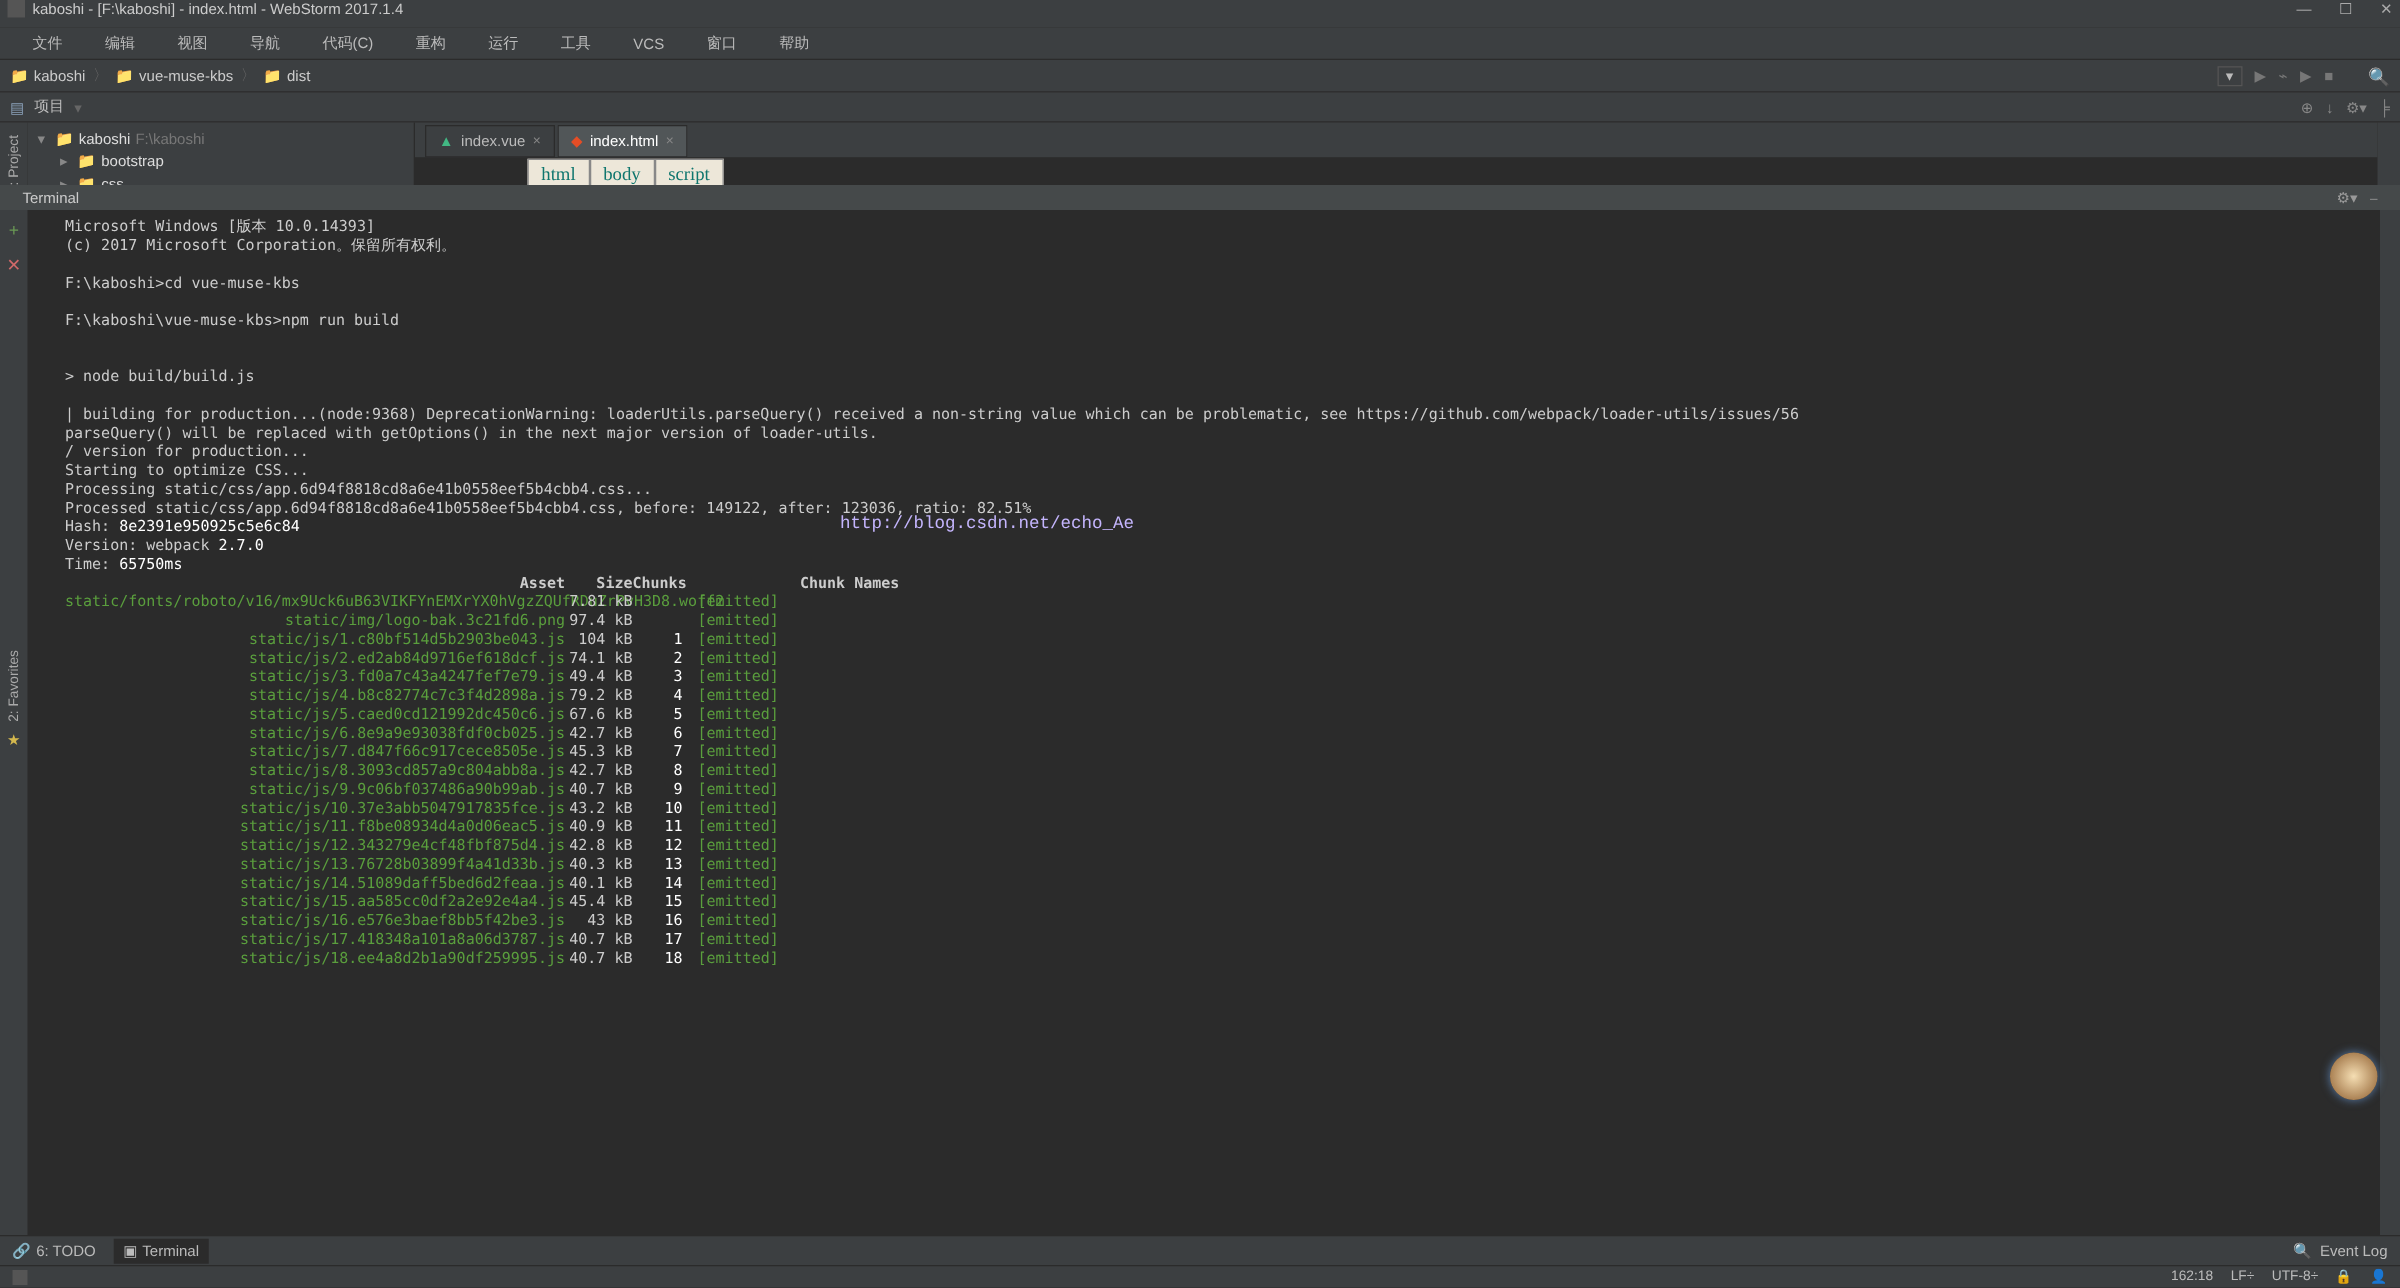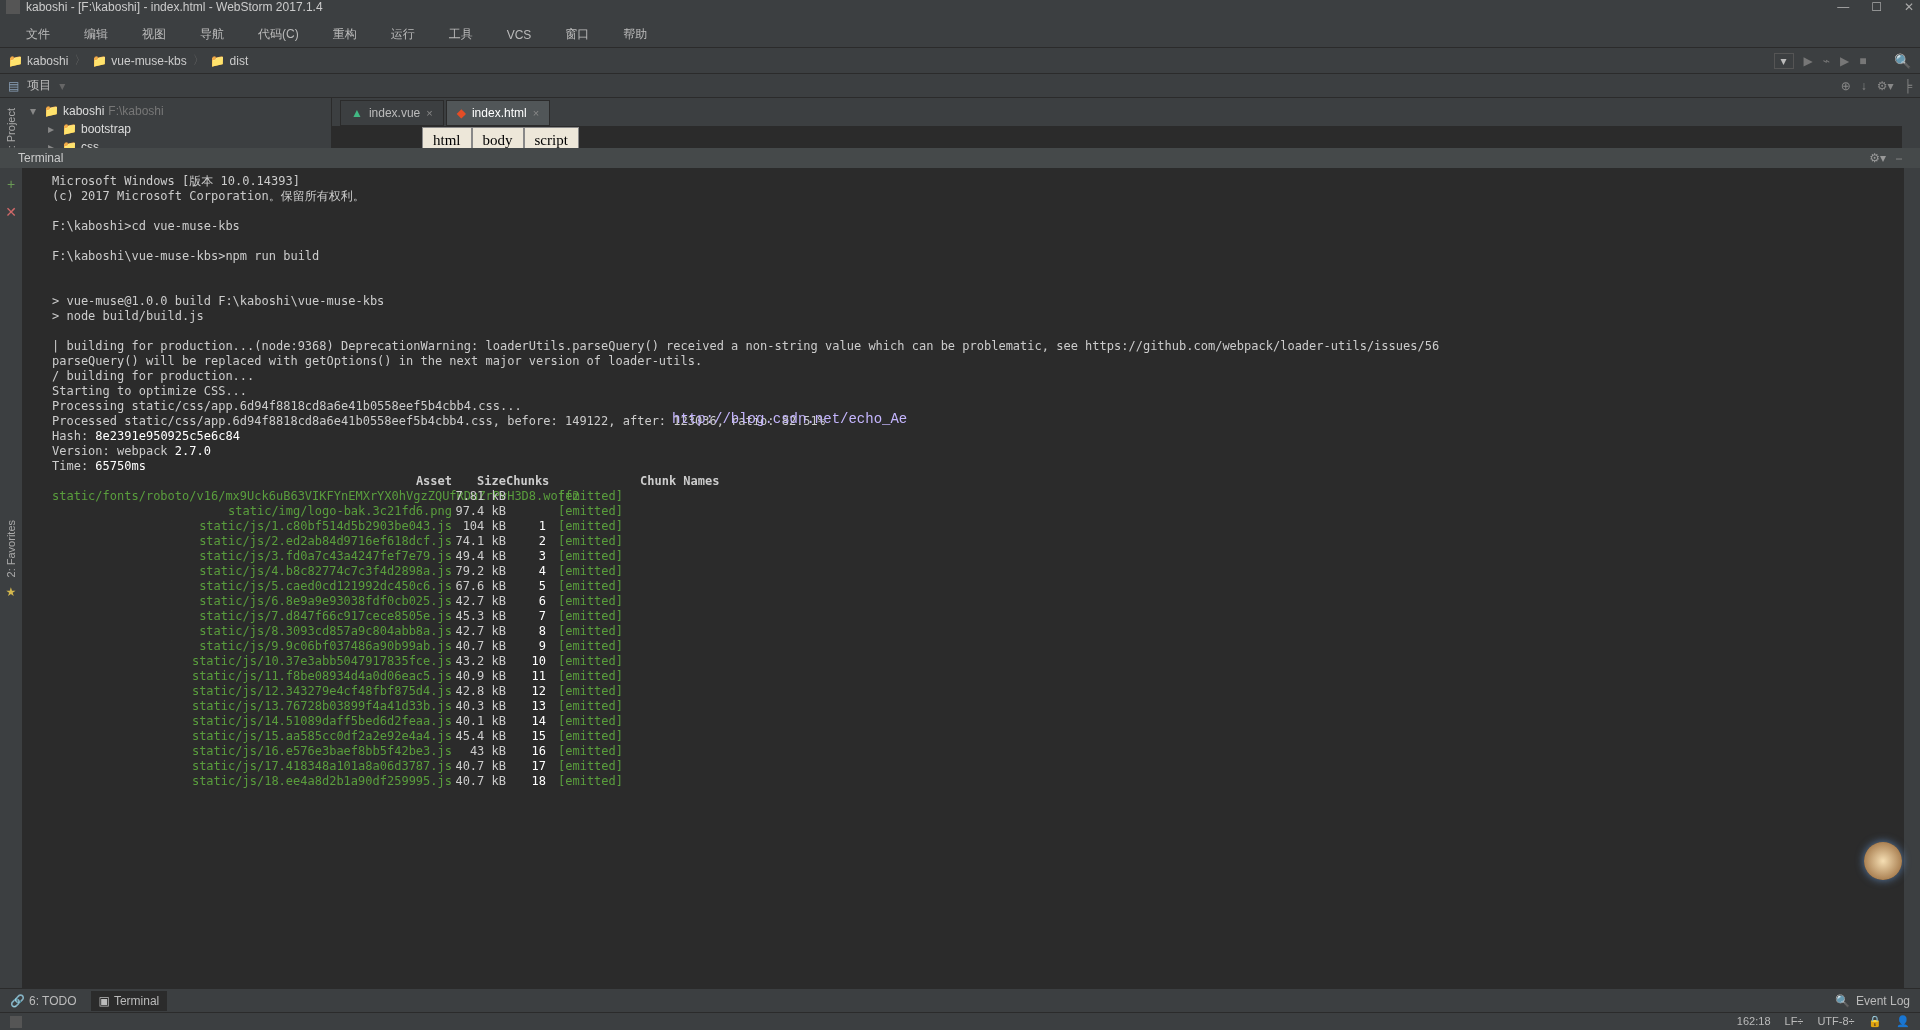--- a/index.html
+++ b/index.html
@@ -45,21 +45,21 @@
 .project-tree .indent1 { padding-left: 26px; }
 
 .editor-area { flex: 1; background: #2b2b2b; display: flex; flex-direction: column; min-width: 0; }
 .tabs { height: 28px; background: #3c3f41; display: flex; align-items: flex-end; padding-left: 8px; }
 .tab { padding: 5px 10px; background: #3c3f41; color: #bbb; display: flex; align-items: center; gap: 6px; border: 1px solid #2b2b2b; margin-right: 2px; }
 .tab.active { background: #515658; color: #fff; }
 .tab .vue-ic { color: #42b883; }
 .tab .html-ic { color: #e44d26; }
 .tab .close { color: #888; font-size: 11px; }
 .crumbs { height: 28px; background: #2b2b2b; display: flex; align-items: center; padding-left: 90px; }
-.crumb { background: #ede7d9; color: #000000; padding: 4px 10px; font-family: "Times New Roman", serif; font-size: 15px; border: 1px solid #888; }
+.crumb { background: #ede7d9; color: #0f766e; padding: 4px 10px; font-family: "Times New Roman", serif; font-size: 15px; border: 1px solid #888; }
 .editor-body { flex: 1; background: #2b2b2b; position: relative; }
 .editor-body .scroll { position: absolute; bottom: 0; left: 92px; right: 0; height: 12px; background: #313335; }
 .editor-body .scroll .thumb { width: 60%; height: 100%; background: #565656; }
 .editor-body .gutter-line { position: absolute; top: 0; bottom: 0; left: 86px; width: 1px; background: #404040; }
 
 
 .terminal-wrap { position: absolute; left: 0; right: 0; top: 148px; bottom: 42px; background: #2b2b2b; display: flex; }
 .terminal-header { height: 20px; background: #45494a; display: flex; align-items: center; padding: 0 18px; color: #ccc; }
 .terminal-header .right { margin-left: auto; display: flex; gap: 10px; color: #999; }
 .term-left { width: 22px; background: #3c3f41; display: flex; flex-direction: column; align-items: center; padding-top: 8px; gap: 12px; }
@@ -232,26 +232,25 @@
       <div class="term-body" id="termbody">
         <div class="watermark">http://blog.csdn.net/echo_Ae</div>
       <div class="line">Microsoft Windows [版本 10.0.14393]</div>
           <div class="line">(c) 2017 Microsoft Corporation。保留所有权利。</div>
           <div class="line"> </div>
           <div class="line">F:\kaboshi&gt;cd vue-muse-kbs</div>
           <div class="line"> </div>
           <div class="line">F:\kaboshi\vue-muse-kbs&gt;npm run build</div>
           <div class="line"> </div>
           <div class="line"> </div>
-          <div class="line">&gt; vue-muse@1.0.0 build F:\kaboshi\vue-muse-kbs</div>
           <div class="line">&gt; node build/build.js</div>
           <div class="line"> </div>
           <div class="line">| building for production...(node:9368) DeprecationWarning: loaderUtils.parseQuery() received a non-string value which can be problematic, see https://github.com/webpack/loader-utils/issues/56</div>
           <div class="line">parseQuery() will be replaced with getOptions() in the next major version of loader-utils.</div>
-          <div class="line">/ building for production...</div>
+          <div class="line">/ version for production...</div>
           <div class="line">Starting to optimize CSS...</div>
           <div class="line">Processing static/css/app.6d94f8818cd8a6e41b0558eef5b4cbb4.css...</div>
           <div class="line">Processed static/css/app.6d94f8818cd8a6e41b0558eef5b4cbb4.css, before: 149122, after: 123036, ratio: 82.51%</div>
           <div class="line">Hash: <span class="bold">8e2391e950925c5e6c84</span></div>
           <div class="line">Version: webpack <span class="bold">2.7.0</span></div>
           <div class="line">Time: <span class="bold">65750ms</span></div>
           <div class="asset-row"><span class="c-asset hdr">Asset</span><span class="c-size hdr">Size</span><span class="c-chunks hdr">Chunks</span><span class="c-emit hdr"></span><span class="c-names hdr">Chunk Names</span></div>
           <div class="asset-row"><span class="c-asset green">static/fonts/roboto/v16/mx9Uck6uB63VIKFYnEMXrYX0hVgzZQUfRDuZrPvH3D8.woff2</span><span class="c-size">7.81 kB</span><span class="c-chunks bold"></span><span class="c-emit green">[emitted]</span></div>
           <div class="asset-row"><span class="c-asset green">static/img/logo-bak.3c21fd6.png</span><span class="c-size">97.4 kB</span><span class="c-chunks bold"></span><span class="c-emit green">[emitted]</span></div>
           <div class="asset-row"><span class="c-asset green">static/js/1.c80bf514d5b2903be043.js</span><span class="c-size">104 kB</span><span class="c-chunks bold">1</span><span class="c-emit green">[emitted]</span></div>

